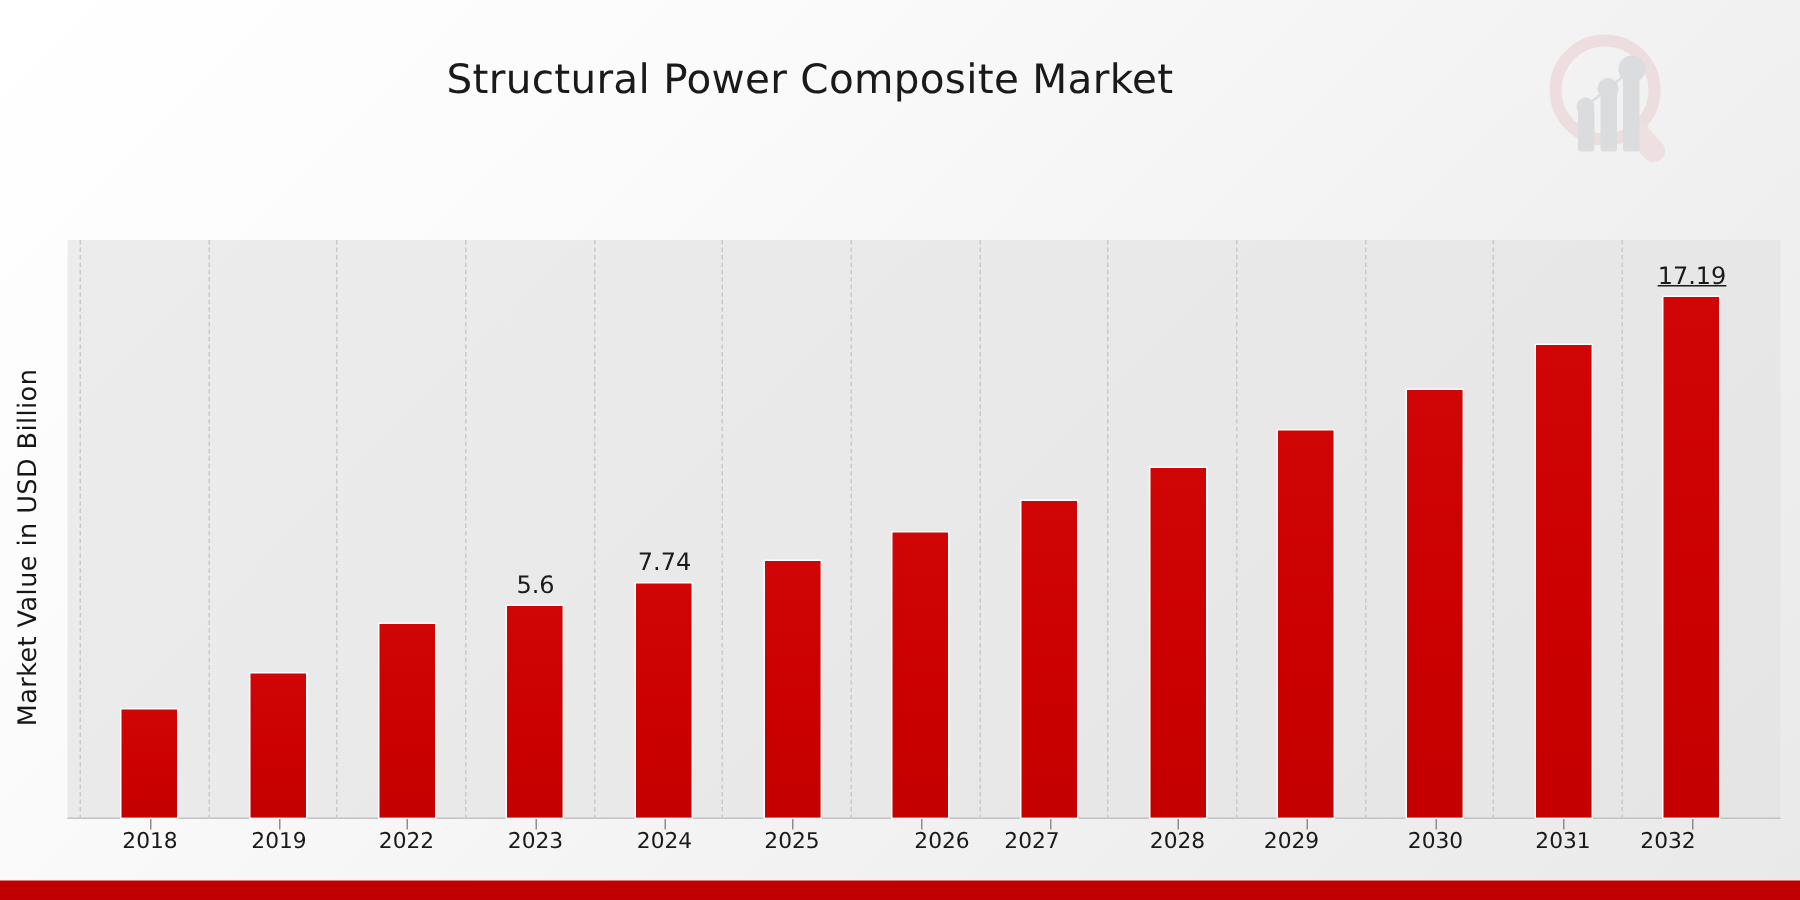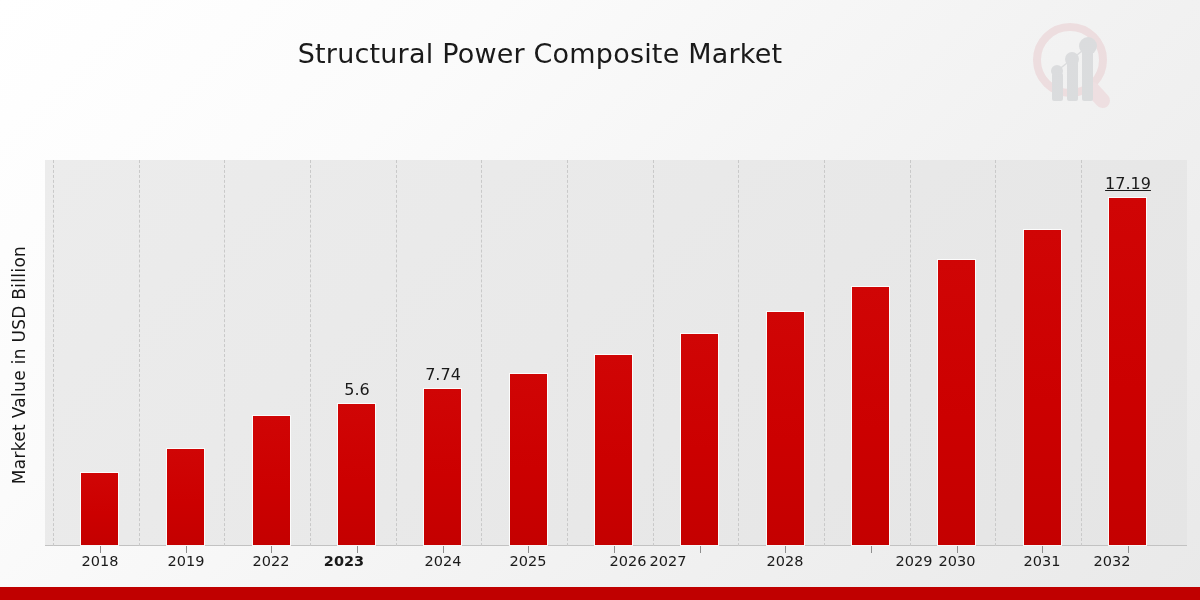--- a/index.html
+++ b/index.html
@@ -190,25 +190,25 @@
     <div class="bar" title="2029: 12.79" style="left: 852px; top: 287px; height: 258px;"></div>
     <div class="bar" title="2030: 14.15" style="left: 938px; top: 260px; height: 285px;"></div>
     <div class="bar" title="2031: 15.65" style="left: 1024px; top: 230px; height: 315px;"></div>
     <div class="bar" title="2032: 17.19" style="left: 1109px; top: 198px; height: 347px;"></div>
     <div class="bar-value" style="left: 1088px; top: 174px; text-decoration: underline;">17.19</div>
   </div>
 <div id="xlabels">
     <div class="xtick-label" style="left: 60px;">2018</div>
     <div class="xtick-label" style="left: 146px;">2019</div>
     <div class="xtick-label" style="left: 231px;">2022</div>
-    <div class="xtick-label" style="left: 304px; font-weight: bold;">2023</div>
+    <div class="xtick-label" style="left: 317px;">2023</div>
     <div class="xtick-label" style="left: 403px;">2024</div>
     <div class="xtick-label" style="left: 488px;">2025</div>
     <div class="xtick-label" style="left: 588px;">2026</div>
-    <div class="xtick-label" style="left: 628px;">2027</div>
+    <div class="xtick-label" style="left: 648px;">2027</div>
     <div class="xtick-label" style="left: 745px;">2028</div>
-    <div class="xtick-label" style="left: 874px;">2029</div>
+    <div class="xtick-label" style="left: 821px;">2029</div>
     <div class="xtick-label" style="left: 917px;">2030</div>
     <div class="xtick-label" style="left: 1002px;">2031</div>
     <div class="xtick-label" style="left: 1072px;">2032</div>
   </div>
 
 <div id="footer-bar"></div>
 
 </body></html>

